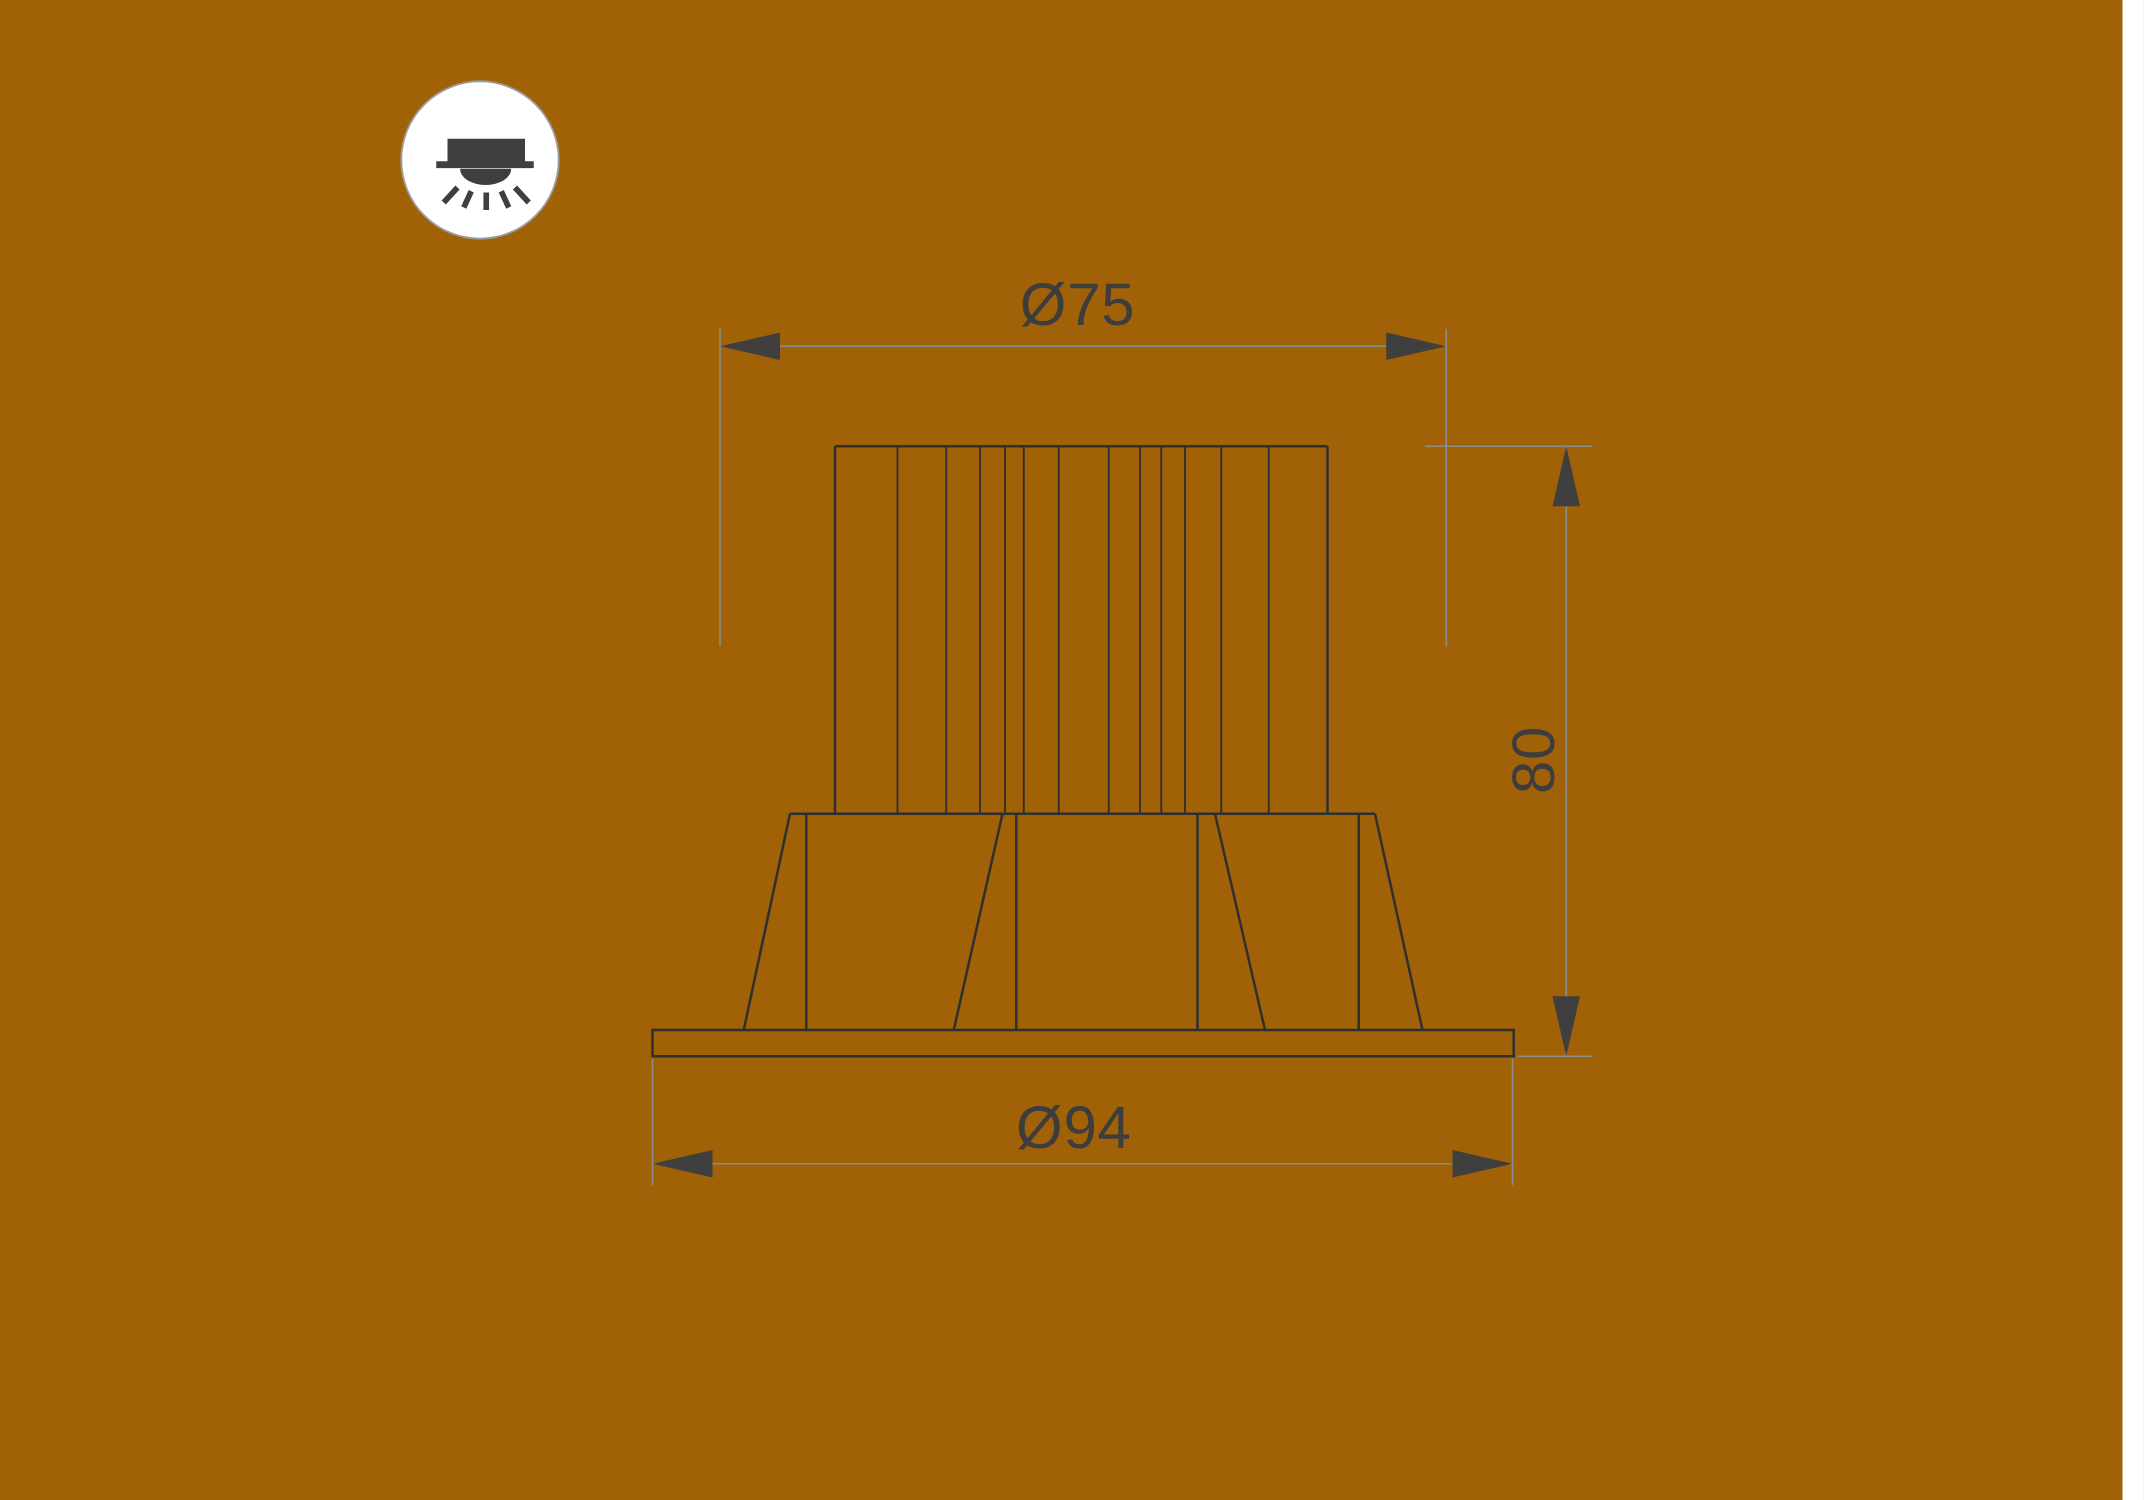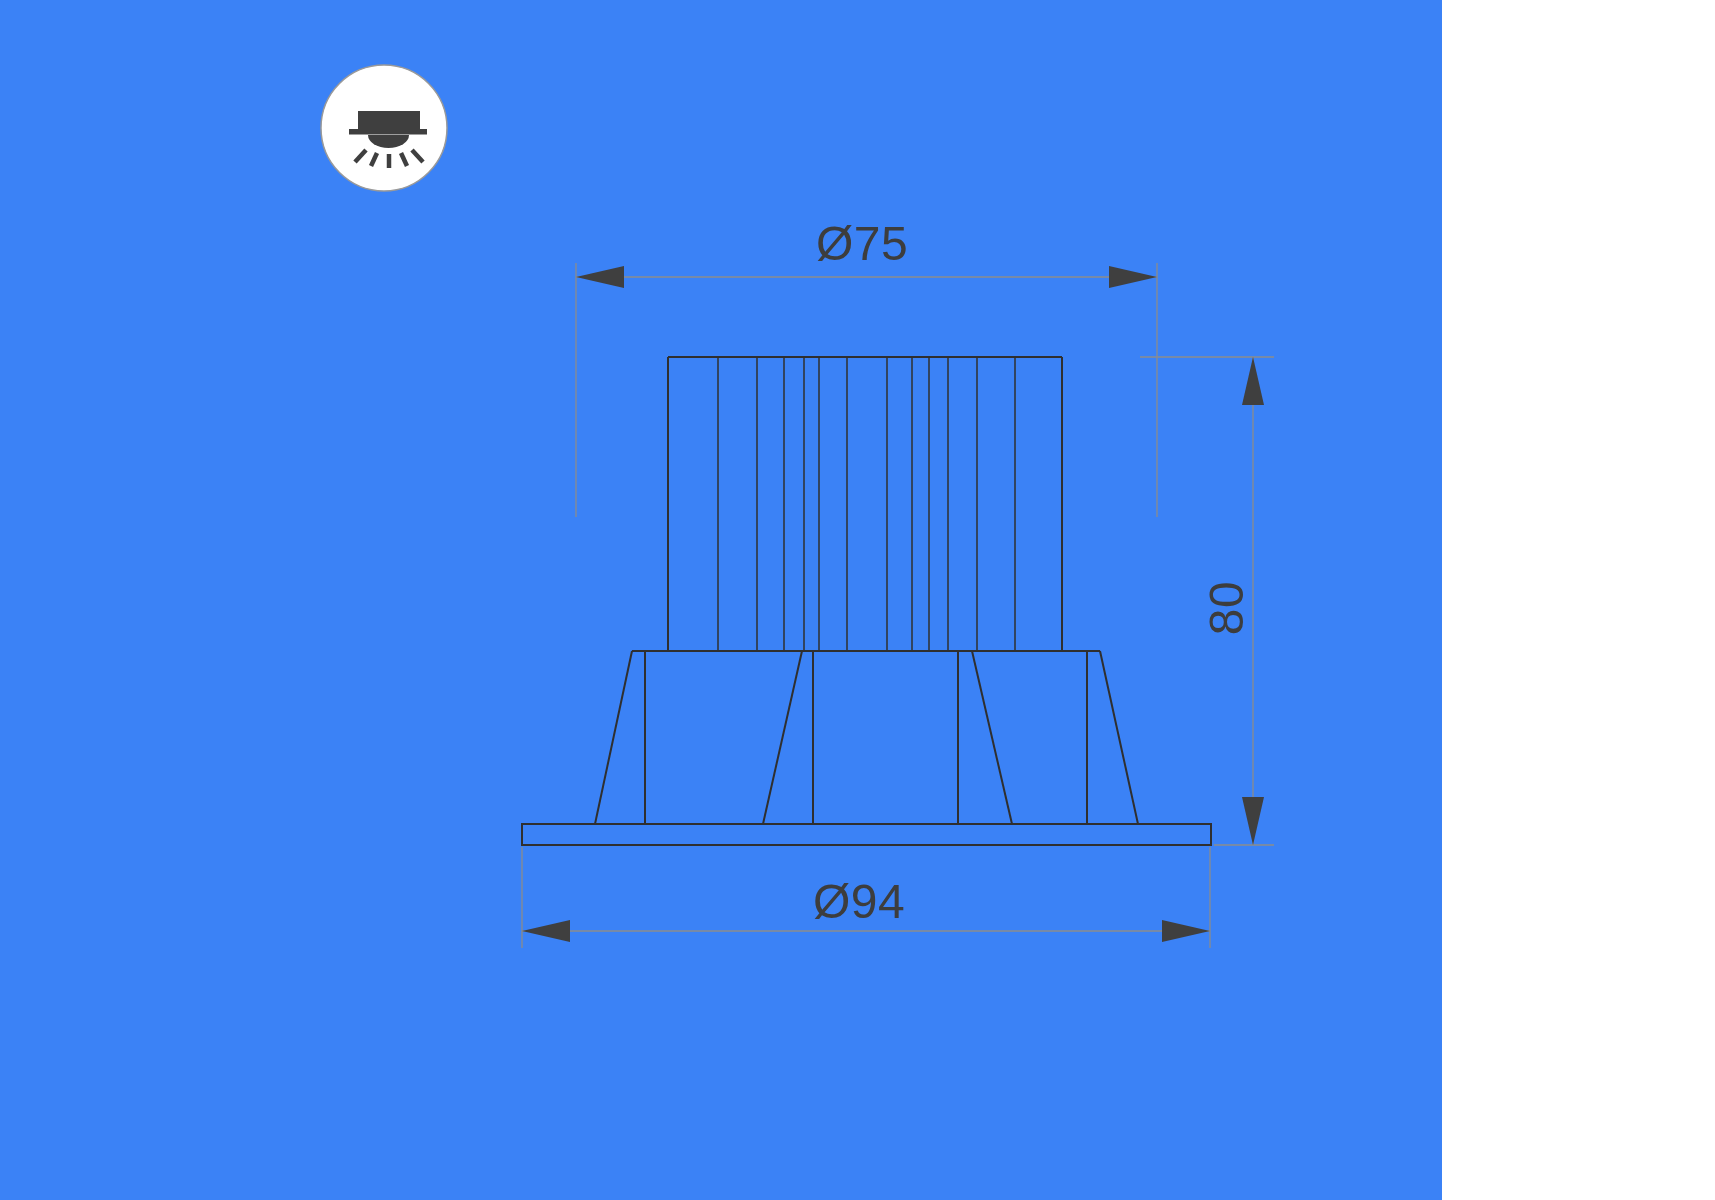--- a/index.html
+++ b/index.html
@@ -1,20 +1,20 @@
 <!DOCTYPE html>
 <html><head>
 <meta charset="utf-8">
 <style>
   html, body { margin: 0; padding: 0; background: #ffffff; }
   .canvas {
     position: relative;
-    width: 1442px;
+    width: 1698px;
     height: 1200px;
-    background: #3b82f6;
+    background: #a16207;
     overflow: hidden;
     font-family: "Liberation Sans", sans-serif;
   }
   svg { display: block; }
   .outline      { stroke: #2f2f2f; stroke-width: 2;   fill: none; }
   .fin          { stroke: #2f2f2f; stroke-width: 1.5; fill: none; }
   .dimline      { stroke: #8c8c8c; stroke-width: 1.3; fill: none; }
   .dimarrow     { fill: #3f3f3f; stroke: none; }
   .dimtext      { fill: #3d3d3d; font-family: "Liberation Sans", sans-serif;
                   font-size: 48px; font-weight: 400; letter-spacing: 0.5px; }

